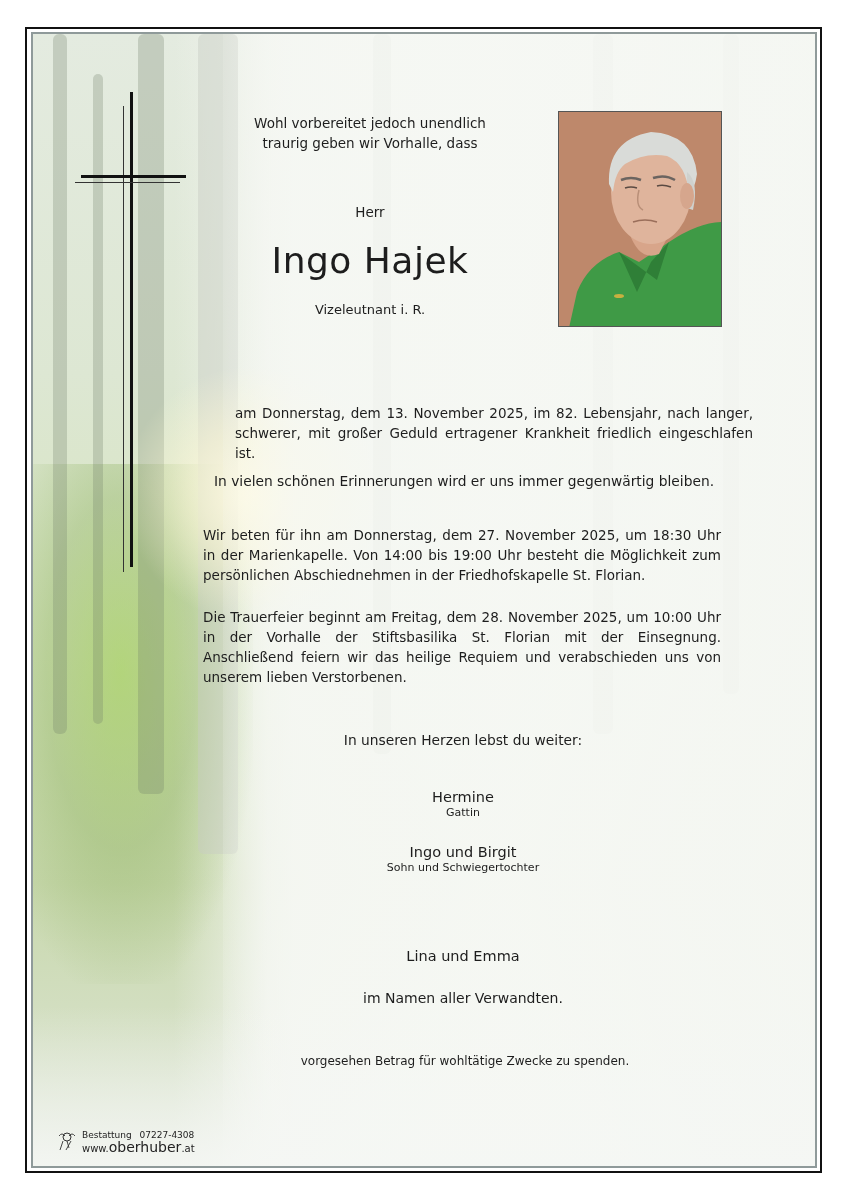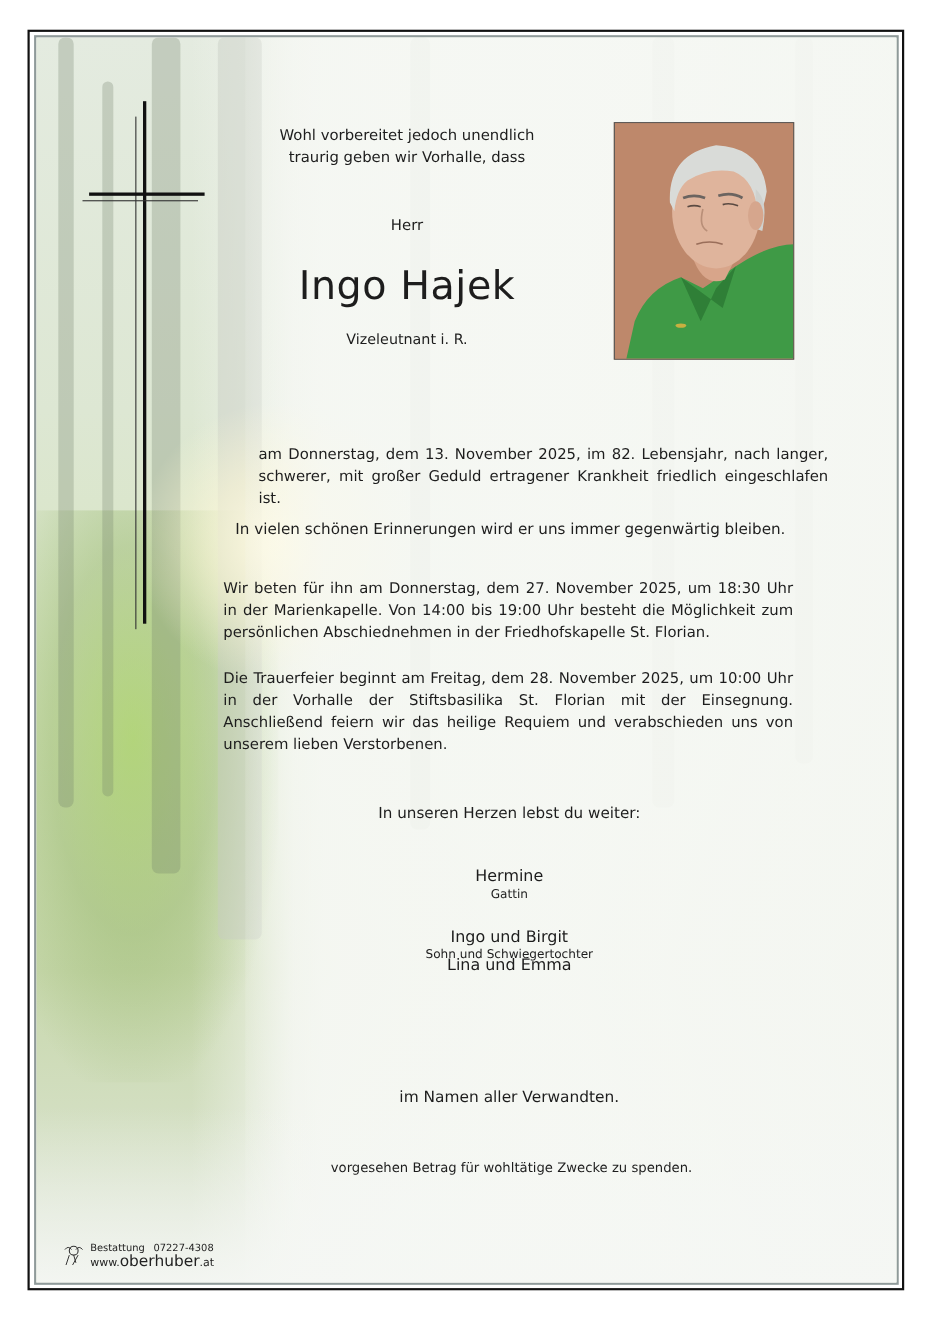--- a/index.html
+++ b/index.html
@@ -28,38 +28,38 @@
   .bg .fade-right { position:absolute; left:190px; right:0; top:0; bottom:0;
      background:linear-gradient(90deg, rgba(246,248,244,0.15) 0%, rgba(246,248,244,0.75) 12%, rgba(246,248,244,0.82) 100%); }
 
   
   .cross-line { position:absolute; background:#111; }
 
   .text-block { position:absolute; color:#1d1d1d; }
   .center { text-align:center; }
 
   .intro { left:200px; top:113px; width:340px; font-size:13.5px; line-height:20px; }
-  .herr { left:200px; top:197px; width:340px; font-size:13.5px; }
+  .herr { left:200px; top:204px; width:340px; font-size:13.5px; }
   .name { left:200px; top:240px; width:340px; font-size:36px; letter-spacing:0.5px; }
   .rank { left:200px; top:302px; width:340px; font-size:13px; }
 
   .photo { position:absolute; left:558px; top:111px; width:164px; height:216px;
            border:1px solid #555; box-sizing:border-box; background:#bf8a6c; overflow:hidden; }
 
   .para { left:203px; width:518px; font-size:13.5px; line-height:20px; text-align:justify; }
   .p1 { top:403px;margin-left:32px; }
   .quote { left:190px; top:473px; width:548px; font-size:13.8px; text-align:center; }
   .p2 { top:525px; }
   .p3 { top:607px; }
 
   .hearts { left:200px; top:732px; width:526px; font-size:13.8px; }
   .fam { left:300px; width:326px; text-align:center; }
   .fam .n { font-size:14.5px; line-height:18px; }
   .fam .r { font-size:11px; line-height:14px; }
-  .f1 { top:788px; } .f2 { top:843px; } .f3 { top:869px; }
+  .f1 { top:788px; } .f2 { top:843px; } .f3 { top:947px; }
 
   .closing { left:200px; top:990px; width:526px; font-size:14px; }
   .note { left:180px; top:1052px; width:570px; font-size:12px; line-height:18px; }
 
   .undertaker { position:absolute; left:56px; top:1130px; display:flex; align-items:flex-start; }
   .undertaker .logo { width:22px; height:22px; margin-right:4px; }
   .undertaker .l1 { font-size:9px; line-height:11px; color:#222; }
   .undertaker .l2 { font-size:10px; line-height:12px; color:#222; }
   .undertaker .l2 .big { font-size:14px; }
 </style>

